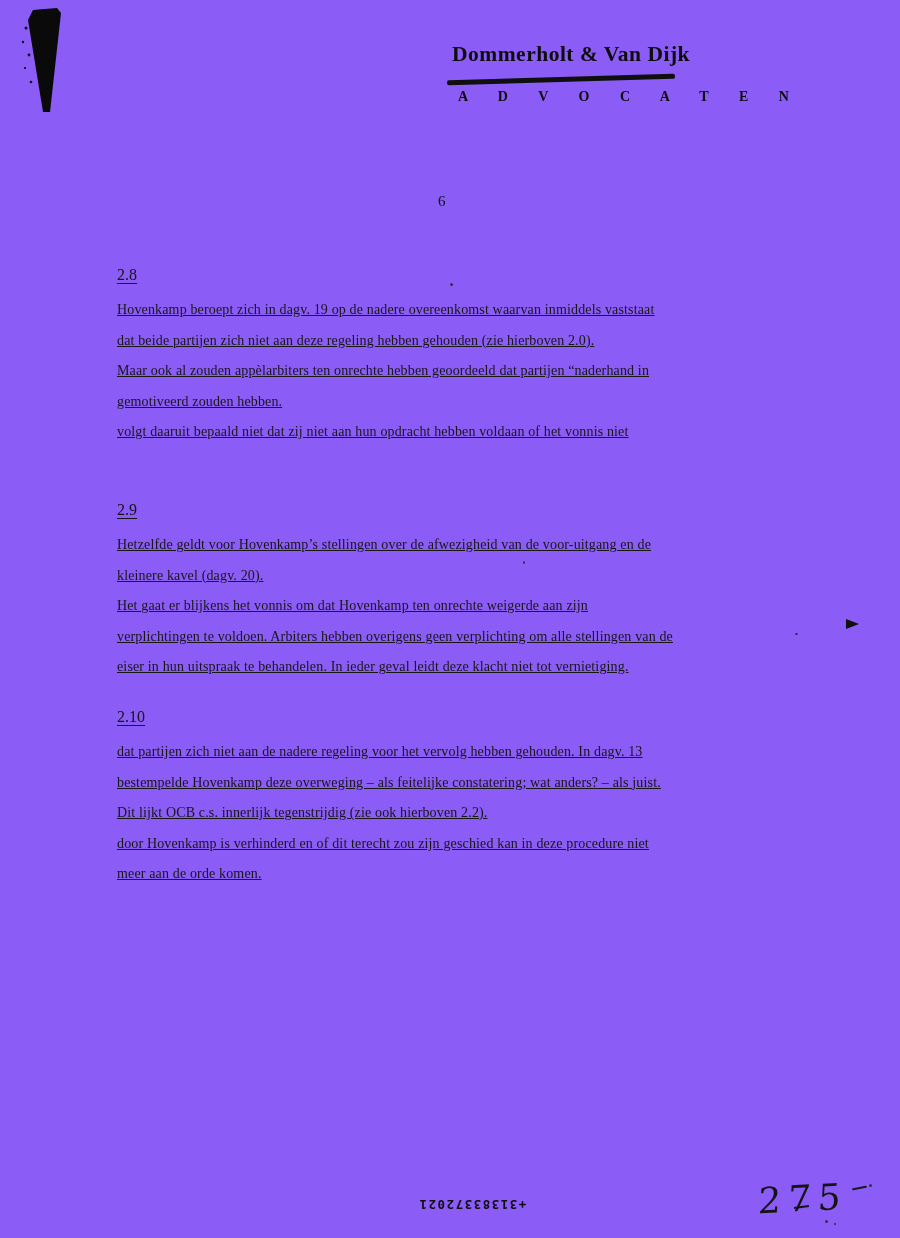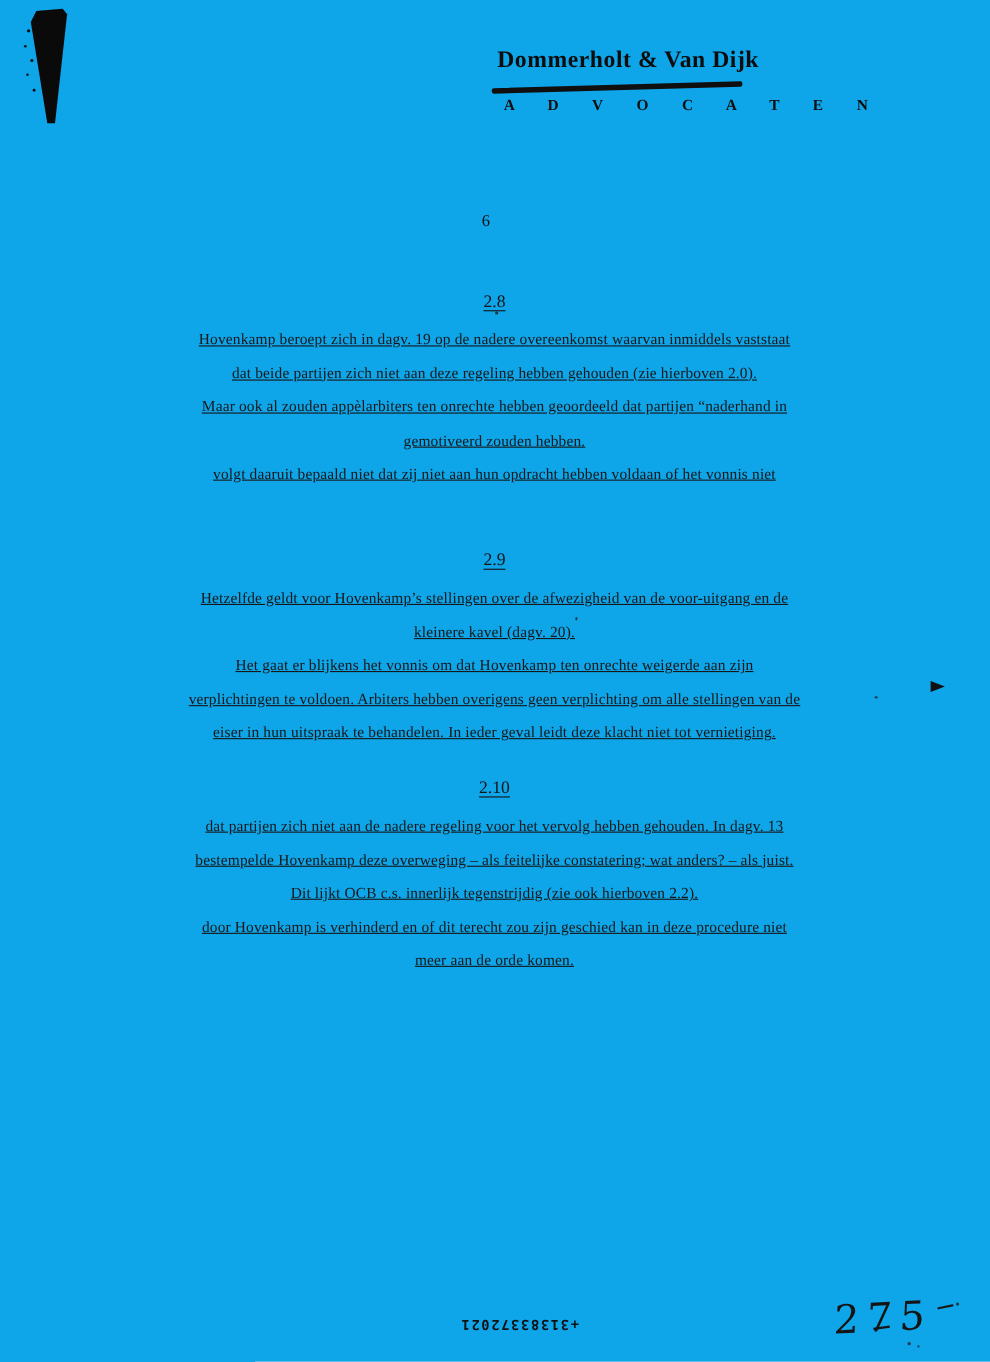--- a/index.html
+++ b/index.html
@@ -1,20 +1,20 @@
 <!DOCTYPE html>
 <html><head>
 <meta charset="utf-8">
 <style>
   html,body { margin:0; padding:0; background:#e8e8e8; }
   .page {
     position:relative;
     width:900px; height:1238px;
     margin:0 auto;
-    background:#0ea5e9;
+    background:#8b5cf6;
     font-family:"Liberation Serif", serif;
     color:#171717;
     overflow:hidden;
   }
 
   
   .logo { position:absolute; left:0; top:0; width:90px; height:125px; }
 
   
   .firm-name {
@@ -32,21 +32,21 @@
     font-size:14px; font-weight:600; letter-spacing:13.5px;
     color:#0d0d0d; white-space:nowrap;
   }
 
   .page-number {
     position:absolute; left:438px; top:193px;
     font-size:15px; color:#111;
   }
 
   
-  .section { position:absolute; left:117px; width:665px;text-align:center; }
+  .section { position:absolute; left:117px; width:665px; }
   .section-heading {
     font-size:16px; line-height:22px;
     text-decoration:underline;
     text-underline-offset:3px;
     margin-bottom:9px;
     color:#141414;
   }
   .line {
     font-size:14px; line-height:30.6px;
     letter-spacing:0.15px; white-space:nowrap;

